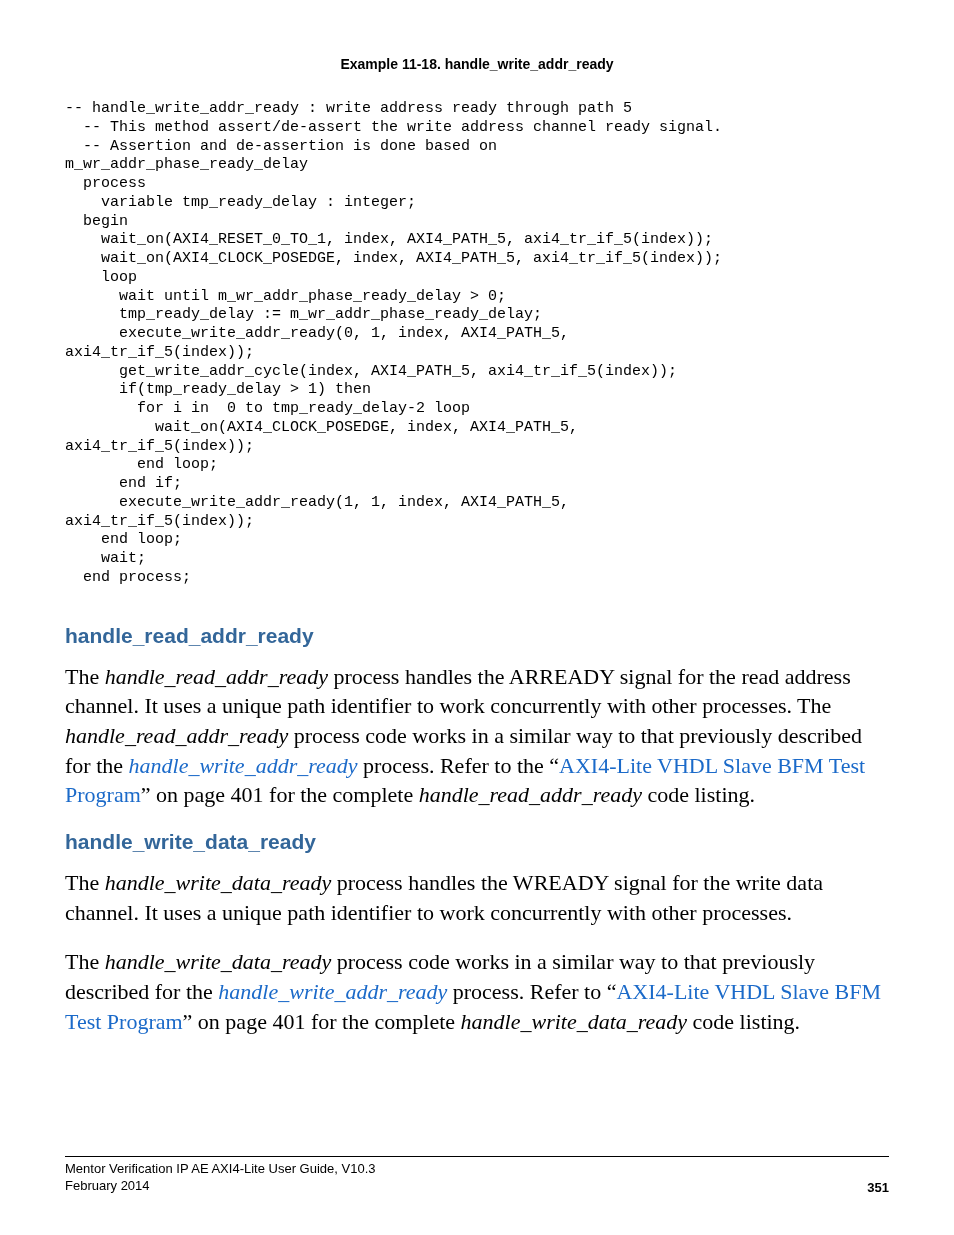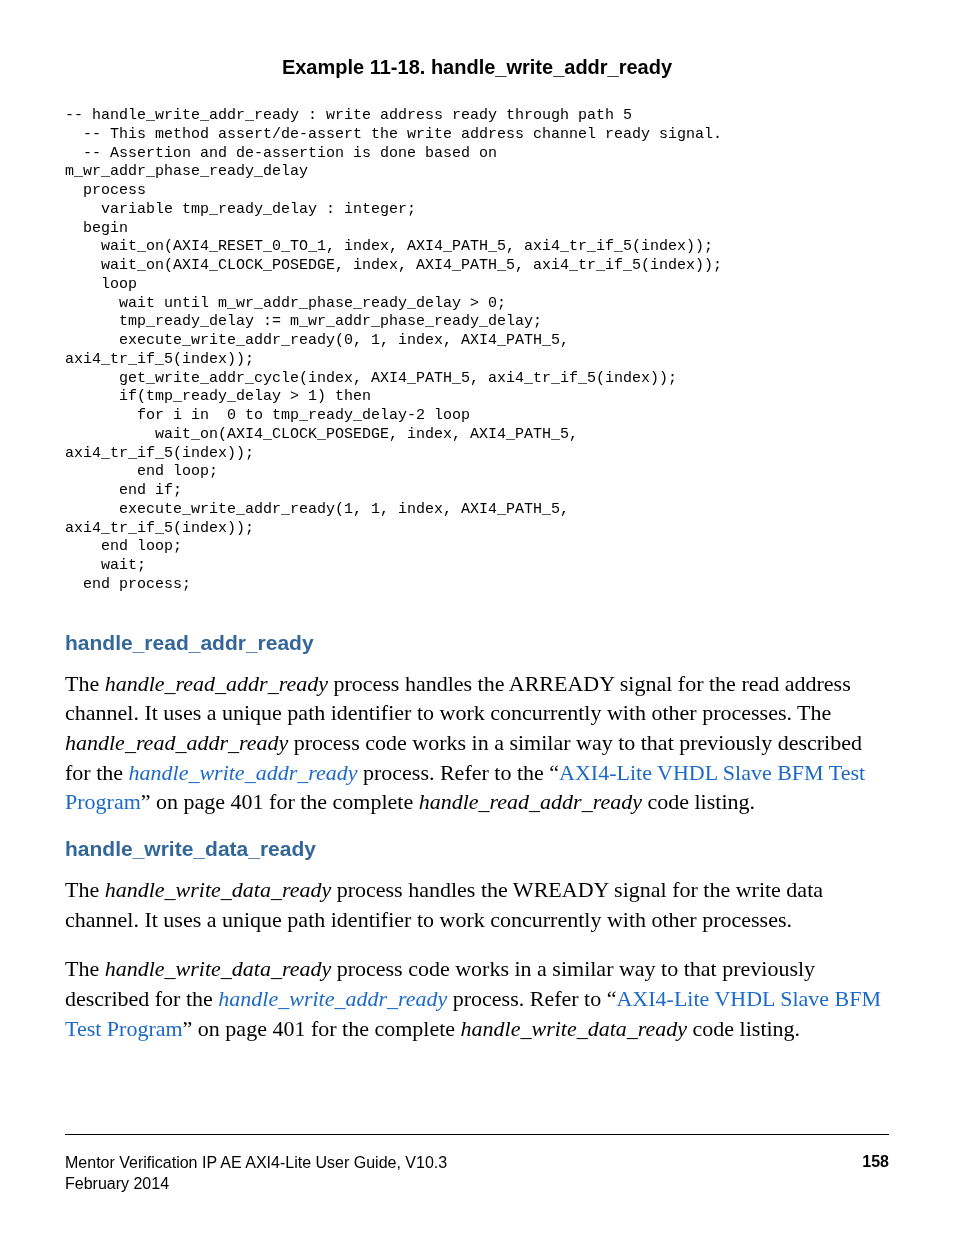--- a/index.html
+++ b/index.html
@@ -21,21 +21,21 @@
     padding-bottom: 6px;
     border-bottom: 1.5px solid #000;
     margin-bottom: 22px;
   }
   .header-line1 { }
   .header-line2 { font-weight: bold; }
   .example-title {
     text-align: center;
     font-family: Arial, Helvetica, sans-serif;
     font-weight: bold;
-    font-size: 20px;
+    font-size: 14px;
     margin-bottom: 28px;
   }
   .code-block {
     font-family: "Courier New", Courier, monospace;
     font-size: 15px;
     line-height: 1.25;
     white-space: pre;
     margin-bottom: 36px;
   }
   .section-heading {
@@ -52,25 +52,26 @@
   }
   .italic { font-style: italic; }
   .link { color: #1b6ac9; font-style: italic; }
   .link-plain { color: #1b6ac9; }
   .footer {
     position: absolute;
     left: 65px;
     right: 65px;
     bottom: 40px;
     border-top: 1.5px solid #000;
-    padding-top: 18px;
+    padding-top: 4px;
     font-family: Arial, Helvetica, sans-serif;
-    font-size: 16px;
+    font-size: 13px;
     display: flex;
     justify-content: space-between;
+    align-items: flex-end;
   }
   .footer-left { line-height: 1.3; }
   .footer-page { font-weight: bold; }
 </style>
 </head>
 <body>
 
 <div class="page">
 
   <div class="example-title">Example 11-18. handle_write_addr_ready</div>
@@ -114,14 +115,14 @@
   <p class="body-para">
     <span>The </span><span class="italic">handle_write_data_ready</span><span> process code works in a similar way to that previously described for the </span><span class="link">handle_write_addr_ready</span><span> process. Refer to “</span><span class="link-plain">AXI4-Lite VHDL Slave BFM Test Program</span><span>” on page 401 for the complete </span><span class="italic">handle_write_data_ready</span><span> code listing.</span>
   </p>
 </div>
 
 <div class="footer">
   <div class="footer-left">
     <div>Mentor Verification IP AE AXI4-Lite User Guide, V10.3</div>
     <div>February 2014</div>
   </div>
-  <div class="footer-page">158</div>
+  <div class="footer-page">351</div>
 </div>
 
 </body></html>

